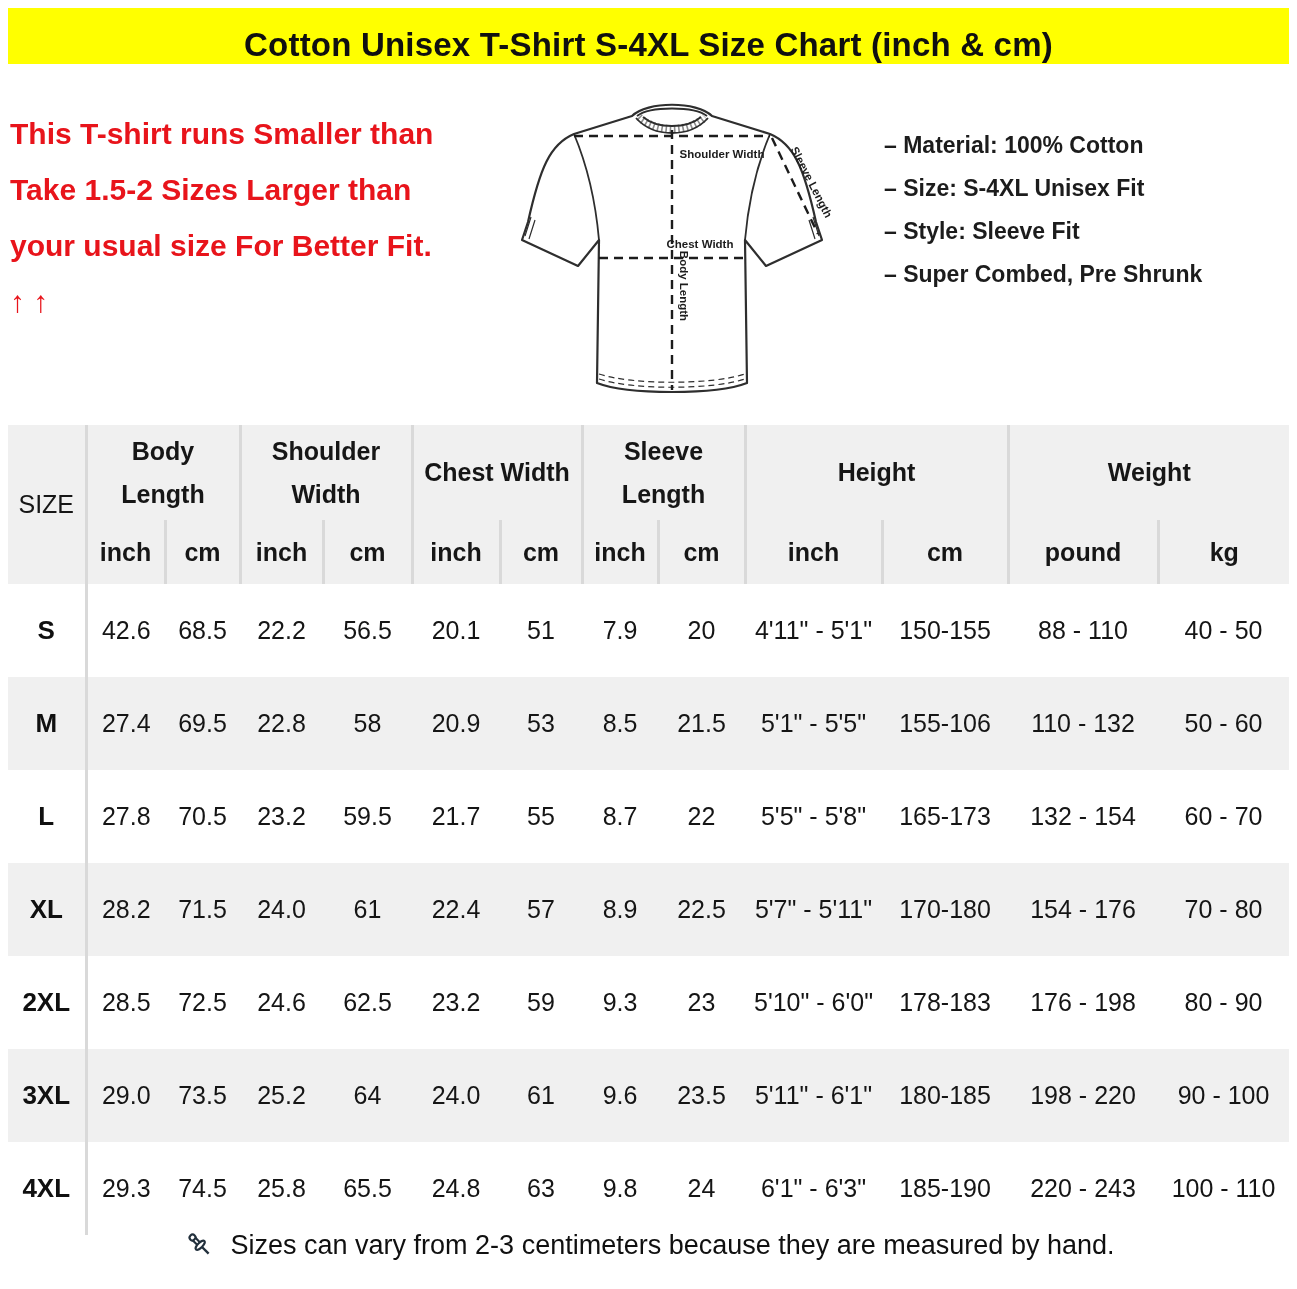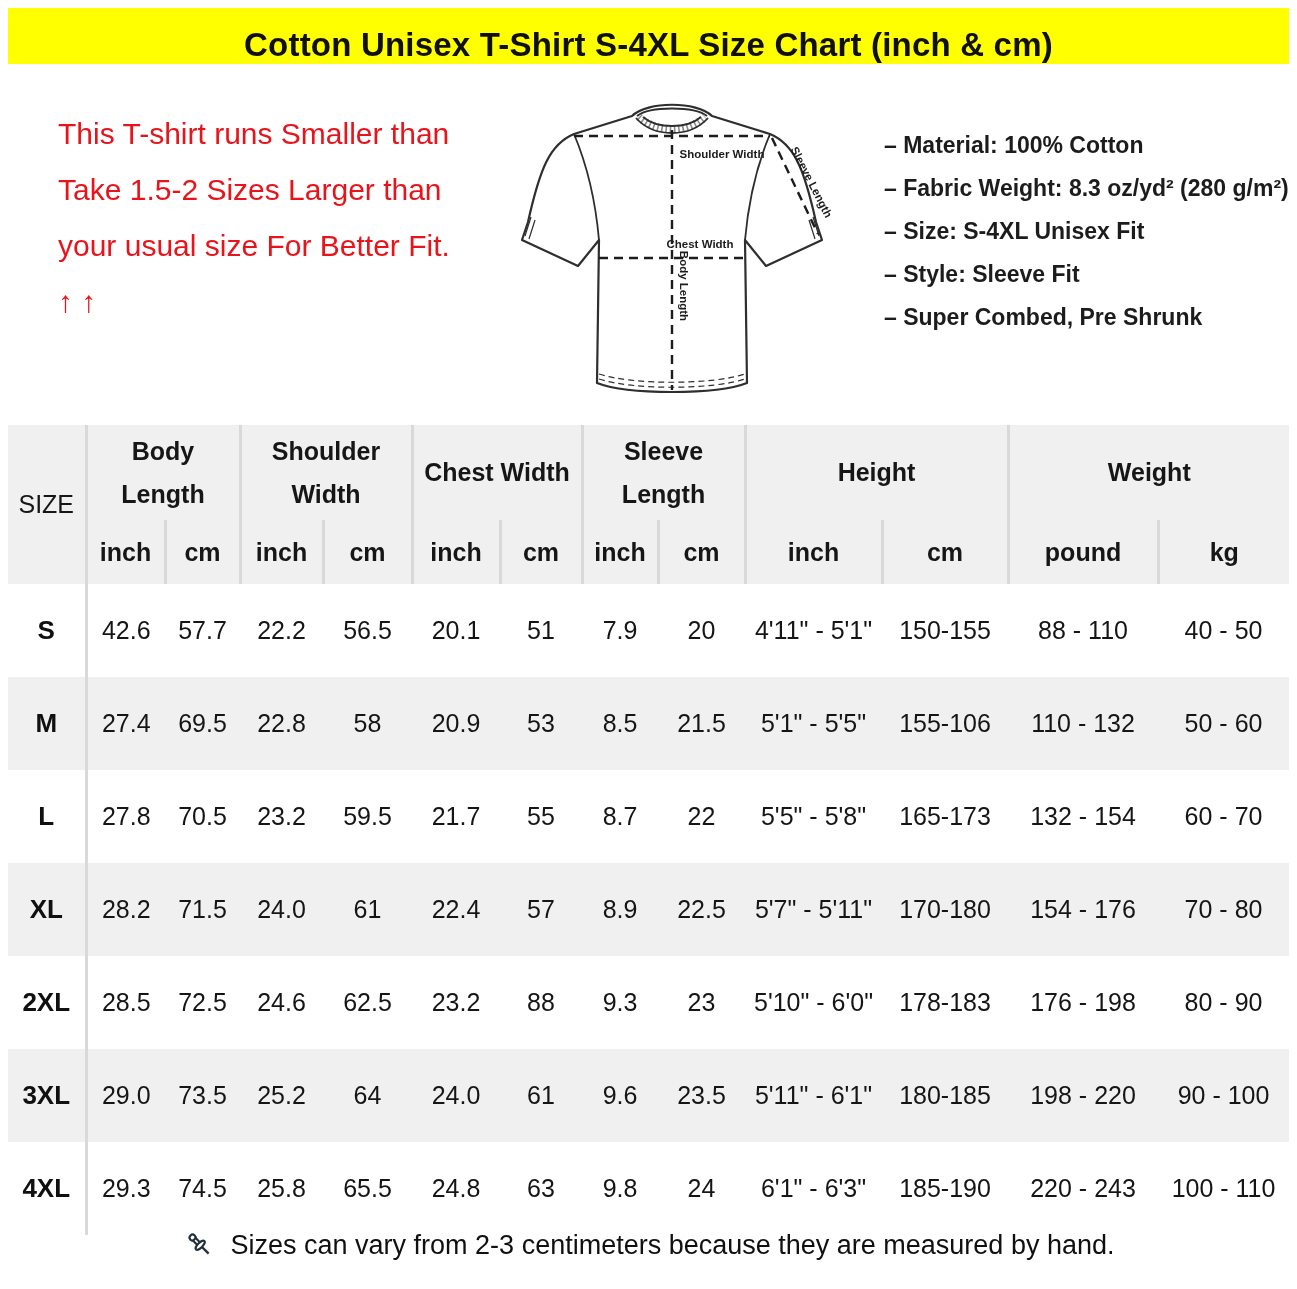--- a/index.html
+++ b/index.html
@@ -16,23 +16,22 @@
   }
   .banner{
     position:absolute;left:8px;top:8px;width:1281px;height:56px;
     background:var(--banner-bg,#ffff00);
     display:flex;align-items:flex-end;justify-content:center;
   }
   .banner-title{font-size:33px;font-weight:bold;color:#101010;letter-spacing:0.2px;}
 
   .notice{position:absolute;left:10px;top:106px;width:505px;}
   .notice-line{
-    color:var(--notice-red,#e8141b);font-weight:normal;font-size:30px;line-height:56px;
+    color:var(--notice-red,#e8141b);font-weight:bold;font-size:30px;line-height:56px;
     white-space:nowrap;
-    margin-left:48px;
   }
 
   .tshirt-wrap{position:absolute;left:502px;top:90px;width:340px;height:330px;}
 
   .specs{position:absolute;left:884px;top:124px;width:414px;}
   .spec-item{font-size:23px;font-weight:bold;color:#1c1c1c;line-height:43px;}
 
   table.size-chart{
     position:absolute;left:8px;top:425px;width:1281px;
     border-collapse:collapse;table-layout:fixed;
@@ -111,21 +110,20 @@
       <text x="220" y="68" text-anchor="middle">Shoulder Width</text>
       <text x="198" y="158" text-anchor="middle">Chest Width</text>
       <text transform="translate(178,196) rotate(90)" text-anchor="middle">Body Length</text>
       <text transform="translate(306,94) rotate(63)" text-anchor="middle">Sleeve Length</text>
     </g>
   </svg>
 </div>
 
 <div class="specs">
     <div class="spec-item">– Material: 100% Cotton</div>
-    <div class="spec-item">– Fabric Weight: 8.3 oz/yd² (280 g/m²)</div>
     <div class="spec-item">– Size: S-4XL Unisex Fit</div>
     <div class="spec-item">– Style: Sleeve Fit</div>
     <div class="spec-item">– Super Combed, Pre Shrunk</div>
   </div>
 
 <table class="size-chart">
     <colgroup>
       <col style="width:78px">
       <col style="width:79px">
       <col style="width:75px">
@@ -162,21 +160,21 @@
         <th class="unit-th">inch</th>
         <th class="unit-th">cm</th>
         <th class="unit-th">pound</th>
         <th class="unit-th">kg</th>
       </tr>
     </thead>
     <tbody>
       <tr>
         <td class="size-cell">S</td>
         <td class="val-cell">42.6</td>
-        <td class="val-cell">57.7</td>
+        <td class="val-cell">68.5</td>
         <td class="val-cell">22.2</td>
         <td class="val-cell">56.5</td>
         <td class="val-cell">20.1</td>
         <td class="val-cell">51</td>
         <td class="val-cell">7.9</td>
         <td class="val-cell">20</td>
         <td class="val-cell">4'11" - 5'1"</td>
         <td class="val-cell">150-155</td>
         <td class="val-cell">88 - 110</td>
         <td class="val-cell">40 - 50</td>
@@ -226,21 +224,21 @@
         <td class="val-cell">154 - 176</td>
         <td class="val-cell">70 - 80</td>
       </tr>
       <tr>
         <td class="size-cell">2XL</td>
         <td class="val-cell">28.5</td>
         <td class="val-cell">72.5</td>
         <td class="val-cell">24.6</td>
         <td class="val-cell">62.5</td>
         <td class="val-cell">23.2</td>
-        <td class="val-cell">88</td>
+        <td class="val-cell">59</td>
         <td class="val-cell">9.3</td>
         <td class="val-cell">23</td>
         <td class="val-cell">5'10" - 6'0"</td>
         <td class="val-cell">178-183</td>
         <td class="val-cell">176 - 198</td>
         <td class="val-cell">80 - 90</td>
       </tr>
       <tr>
         <td class="size-cell">3XL</td>
         <td class="val-cell">29.0</td>

